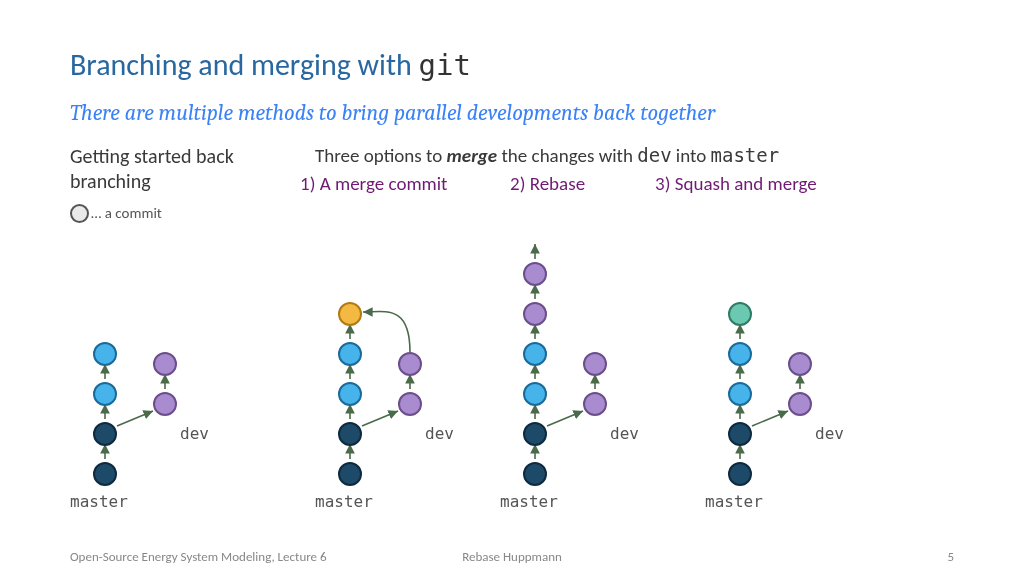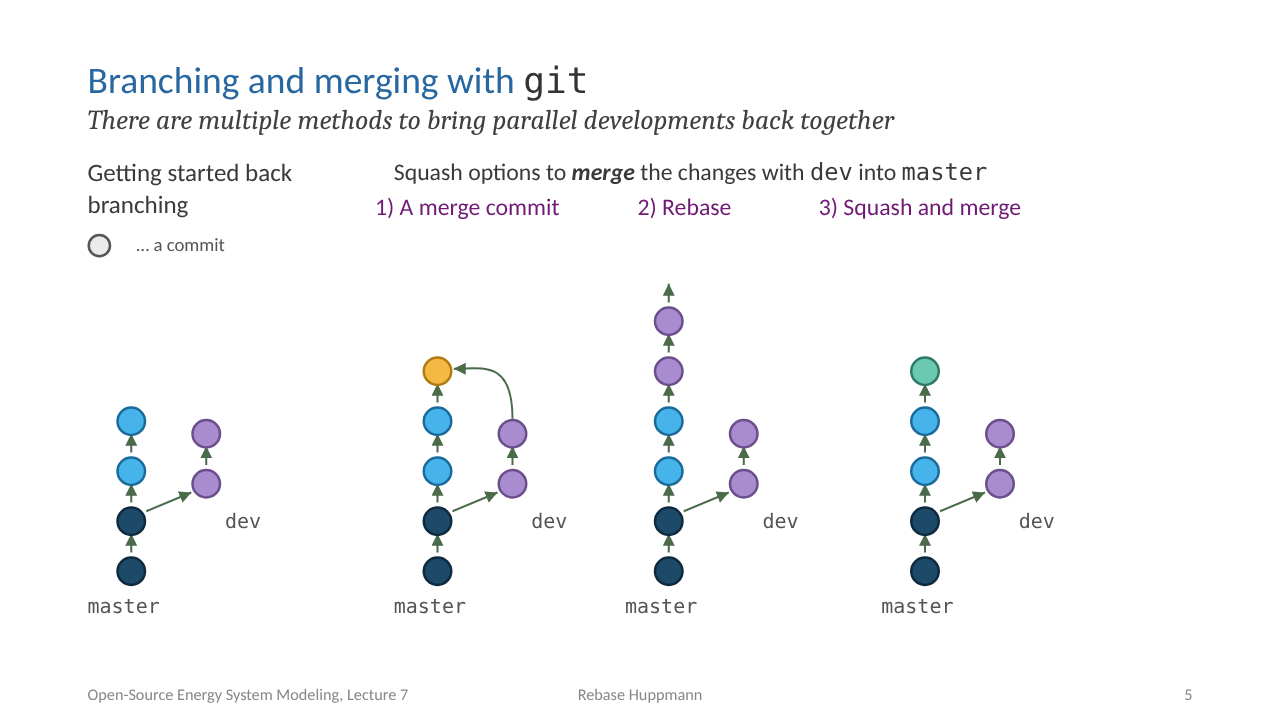--- a/index.html
+++ b/index.html
@@ -25,24 +25,24 @@
     font-weight: 400;
     line-height: 1.1;
   }
   .title .mono {
     font-family: "Consolas", "Menlo", monospace;
     font-size: 29px;
     color: #333;
   }
   .subtitle {
     font-size: 22px;
-    color: #404040;
+    color: #3b82f6;
     font-style: italic;
     font-family: "Cambria", "Georgia", serif;
-    margin-top: 2px;
+    margin-top: 18px;
   }
 
   .body {
     position: relative;
     margin-top: 18px;
     height: 380px;
   }
   .col-left {
     position: absolute;
     left: 0;
@@ -50,21 +50,21 @@
     width: 200px;
   }
   .col-left .h {
     font-size: 20px;
     line-height: 1.25;
     color: #3a3a3a;
   }
   .legend {
     display: flex;
     align-items: center;
-    gap: 20px;
+    gap: 2px;
     margin-top: 10px;
     font-size: 15px;
     color: #555;
   }
   .legend-dot {
     width: 15px; height: 15px;
     border-radius: 50%;
     background: #eaeaea;
     border: 2px solid #555;
     flex: 0 0 auto;
@@ -136,21 +136,21 @@
 
     <div class="col-left">
       <div class="h">Getting started back branching</div>
       <div class="legend">
         <div class="legend-dot"></div>
         <div>… a commit</div>
       </div>
     </div>
 
     <div class="right-heading">
-      <span>Squash options to </span><span class="merge">merge</span><span> the changes with </span><span class="mono2">dev</span><span> into </span><span class="mono2">master</span>
+      <span>Three options to </span><span class="merge">merge</span><span> the changes with </span><span class="mono2">dev</span><span> into </span><span class="mono2">master</span>
     </div>
 
     <div class="option-title opt1">1) A merge commit</div>
     <div class="option-title opt2">2) Rebase</div>
     <div class="option-title opt3">3) Squash and merge</div>
 
     <svg class="diag" style="left:-10px; top:90px;" width="170" height="270">
       <defs>
         <marker id="ah" markerWidth="8" markerHeight="8" refX="6" refY="3" orient="auto">
           <path d="M0,0 L6,3 L0,6 Z" fill="#4a6a4a"></path>
@@ -246,18 +246,18 @@
       <circle cx="45" cy="120" r="11" fill="#6bc9b2" stroke="#2e7a66" stroke-width="2"></circle>
       <circle cx="105" cy="210" r="11" fill="#a98bd0" stroke="#6a4f8a" stroke-width="2"></circle>
       <circle cx="105" cy="170" r="11" fill="#a98bd0" stroke="#6a4f8a" stroke-width="2"></circle>
     </svg>
     <div class="label-master" style="left:635px; top:348px;">master</div>
     <div class="label-dev" style="left:745px; top:280px;">dev</div>
 
   </div>
 
   <div class="footer">
-    <span>Open-Source Energy System Modeling, Lecture 7</span>
+    <span>Open-Source Energy System Modeling, Lecture 6</span>
     <span class="mid">Rebase Huppmann</span>
     <span class="pg">5</span>
   </div>
 
 </div>
 
 </body></html>

